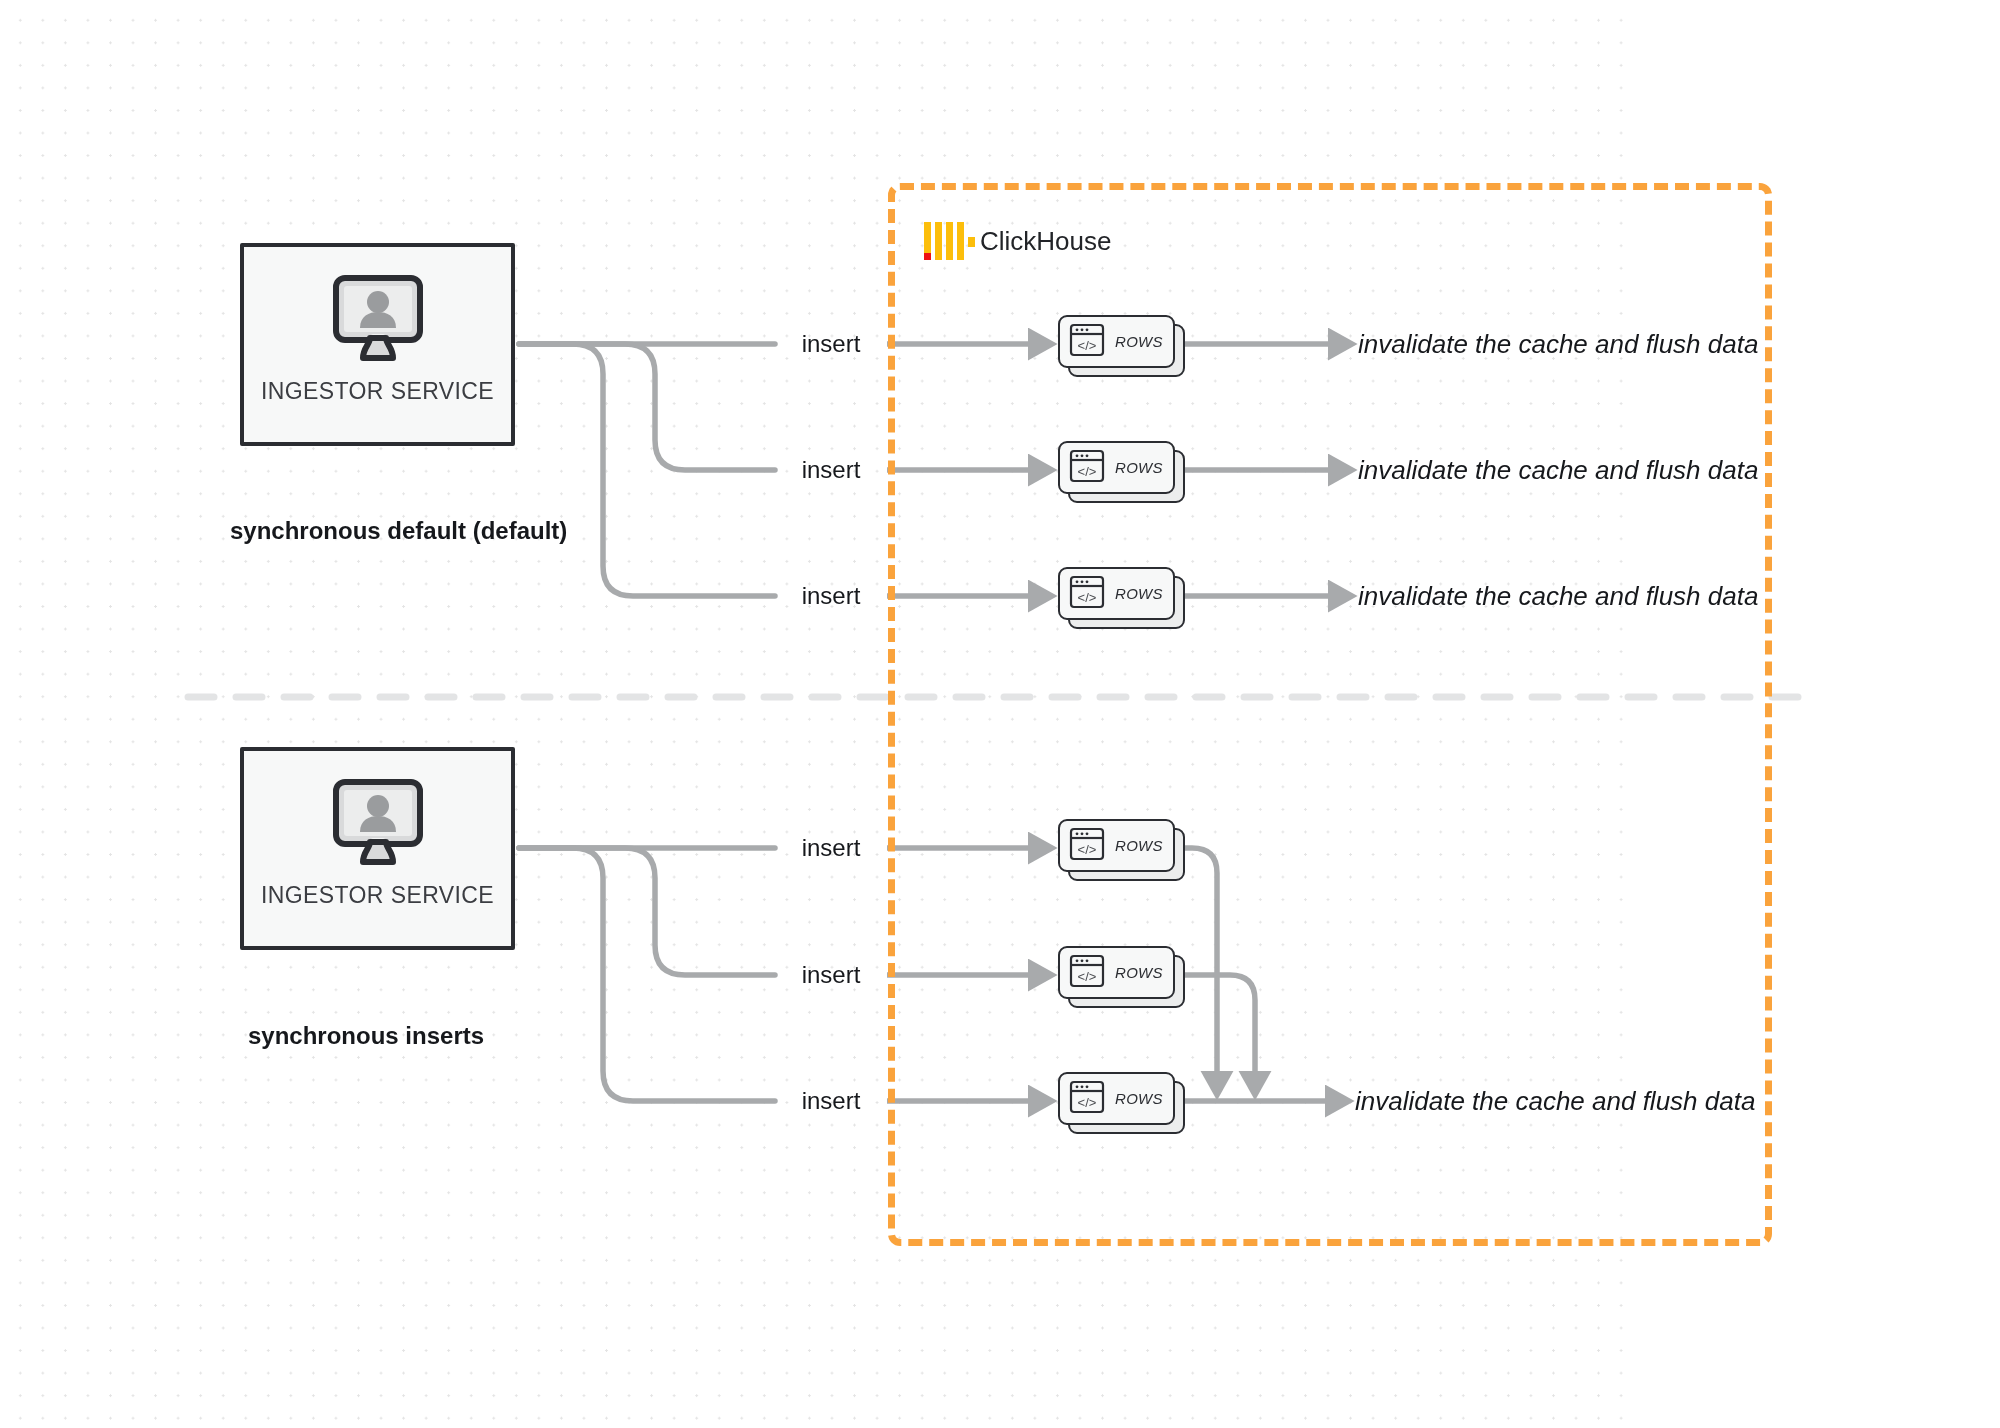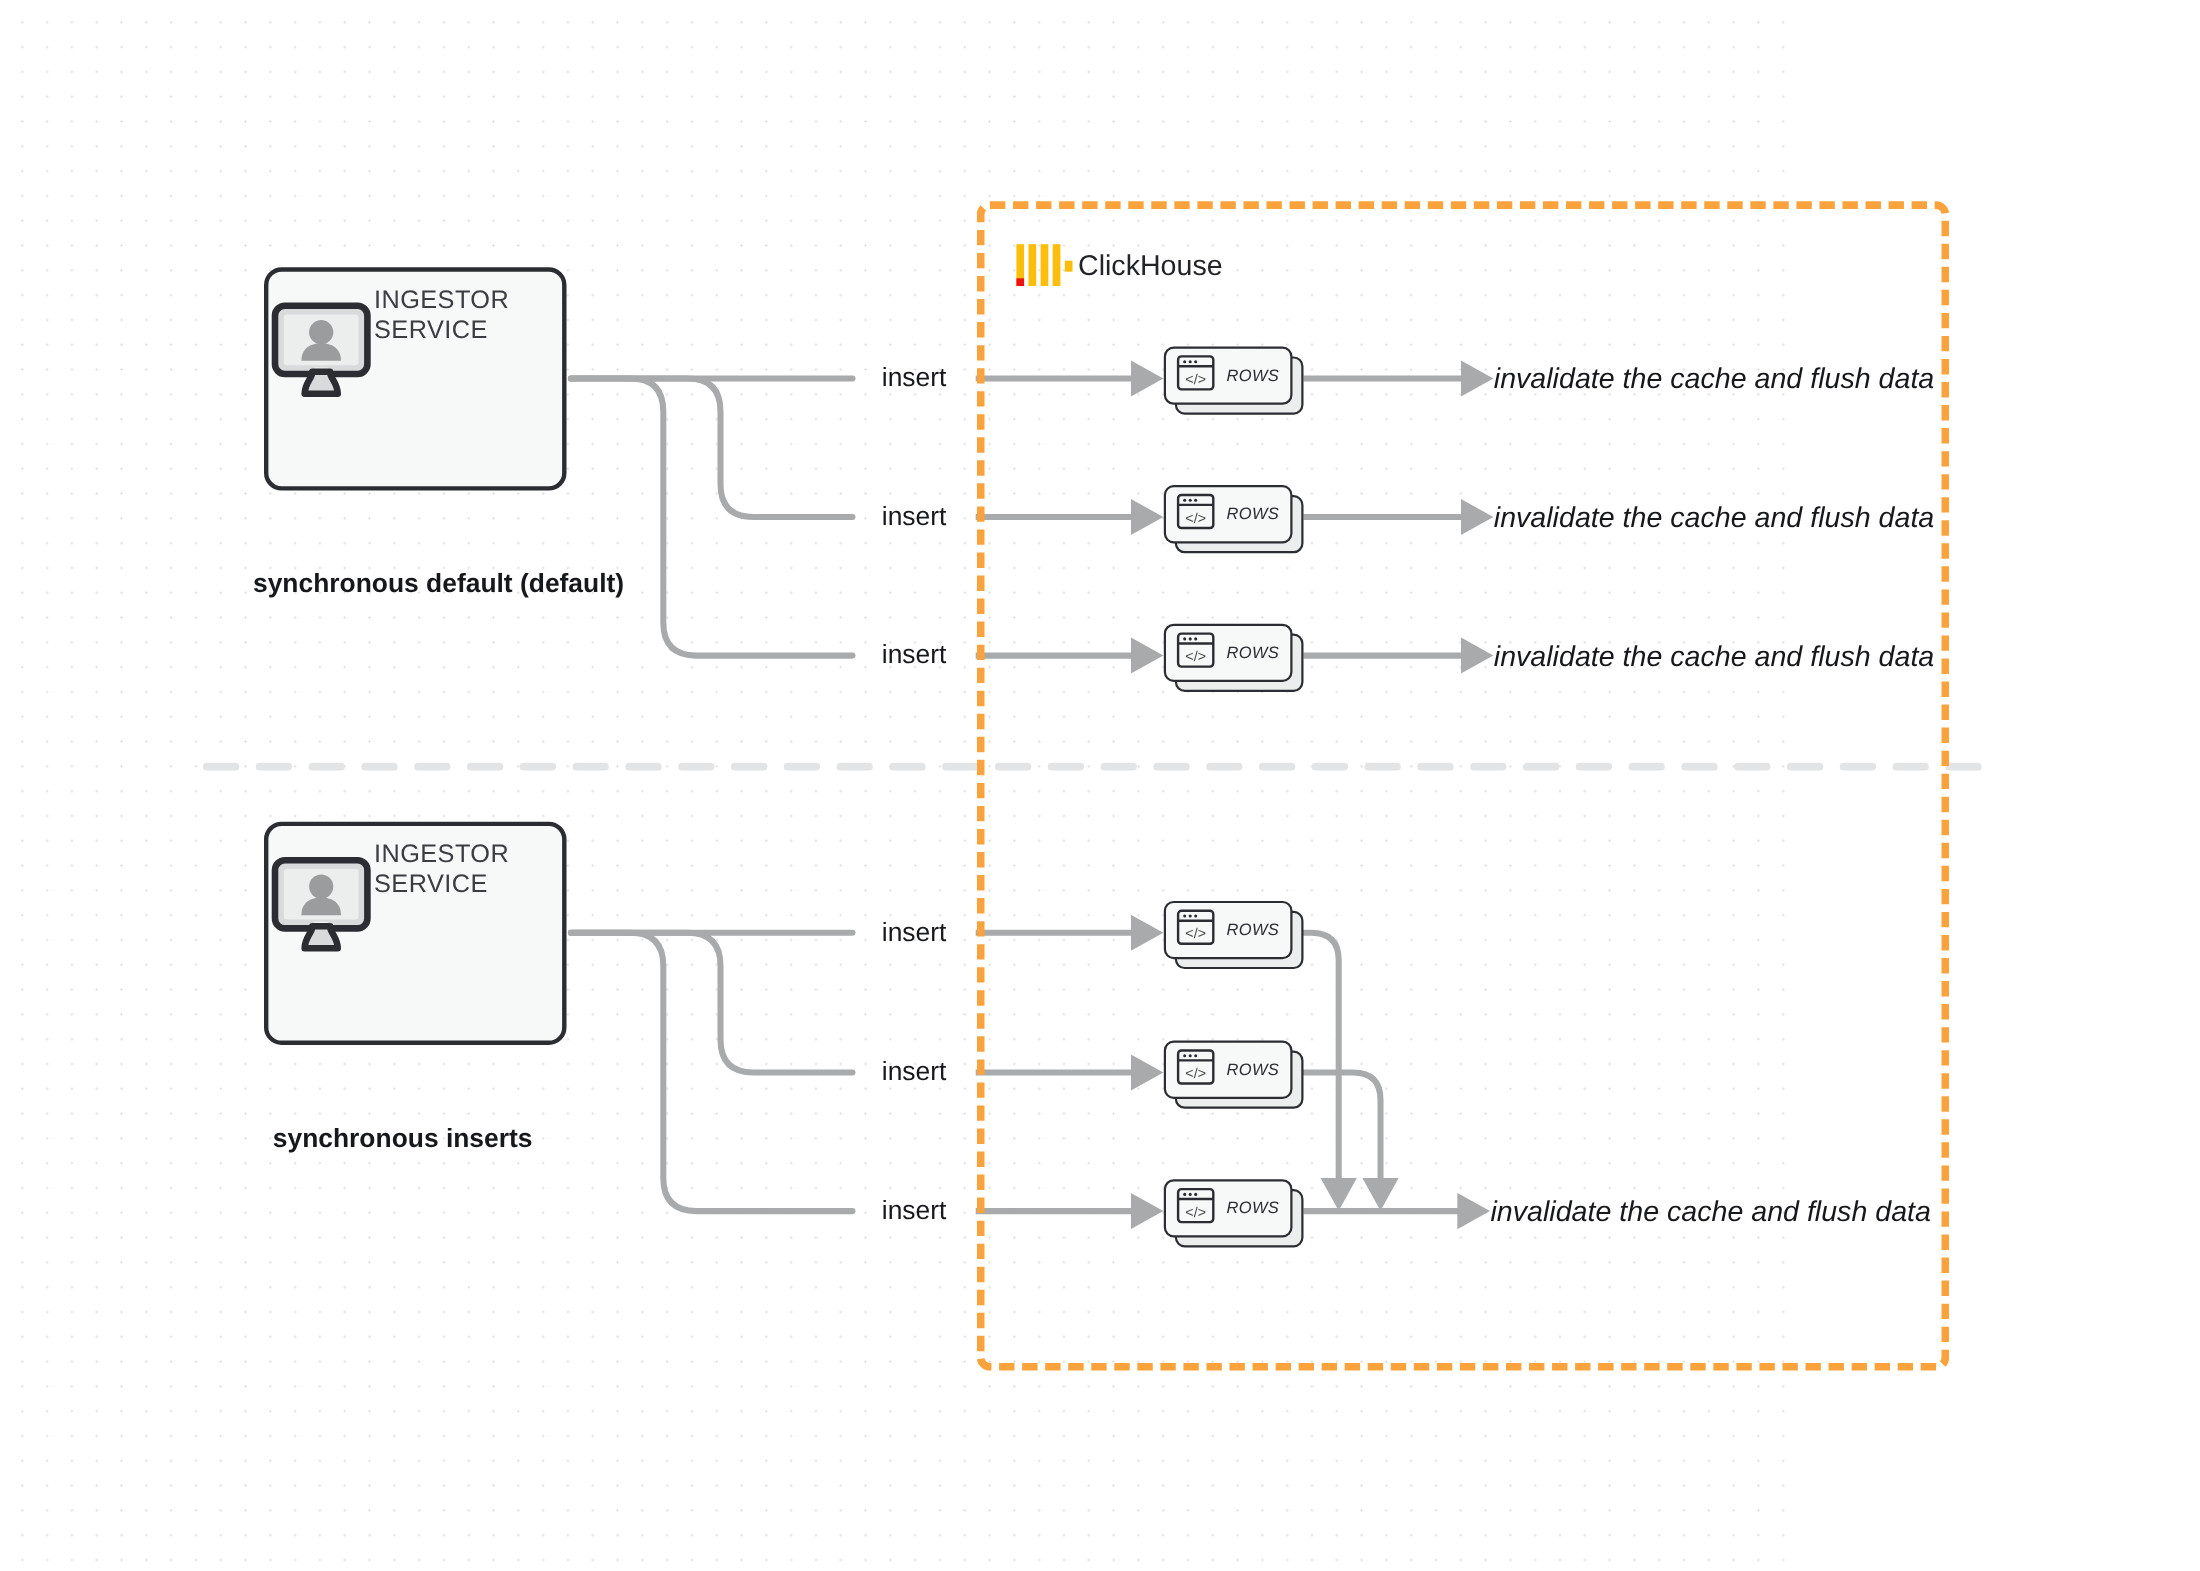--- a/index.html
+++ b/index.html
@@ -32,24 +32,25 @@
     pointer-events: none;
   }
 
   
   .ingestor {
     position: absolute;
     width: 275px;
     height: 203px;
     background: #f7f8f8;
     border: 4px solid #2b2d32;
-    border-radius: 16px;
+    border-radius: 2px;
     box-sizing: border-box;
     display: flex;
-    flex-direction: row;
+    flex-direction: column;
+    align-items: center;
     justify-content: flex-start;
   }
   .ingestor .mon {
     margin-top: 27px;
   }
   .ingestor .lbl {
     margin-top: 12px;
     font-size: 23px;
     letter-spacing: 0.4px;
     color: #3b3d42;

